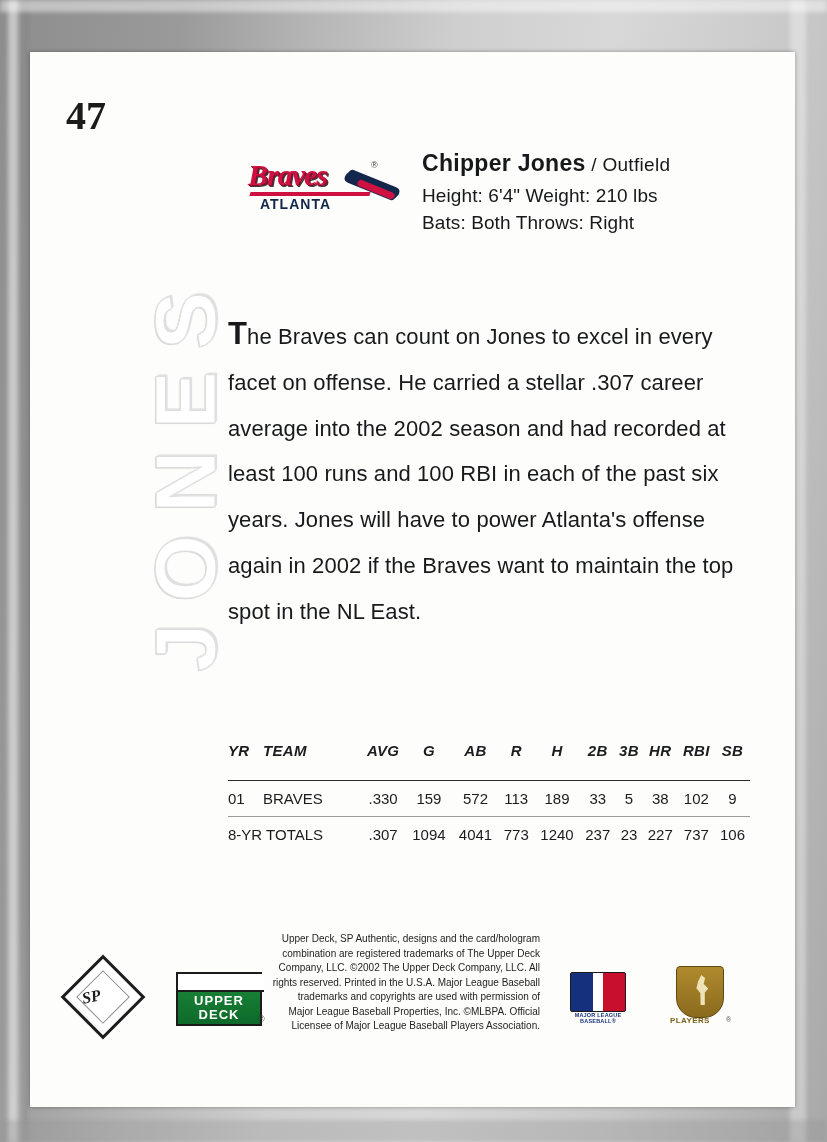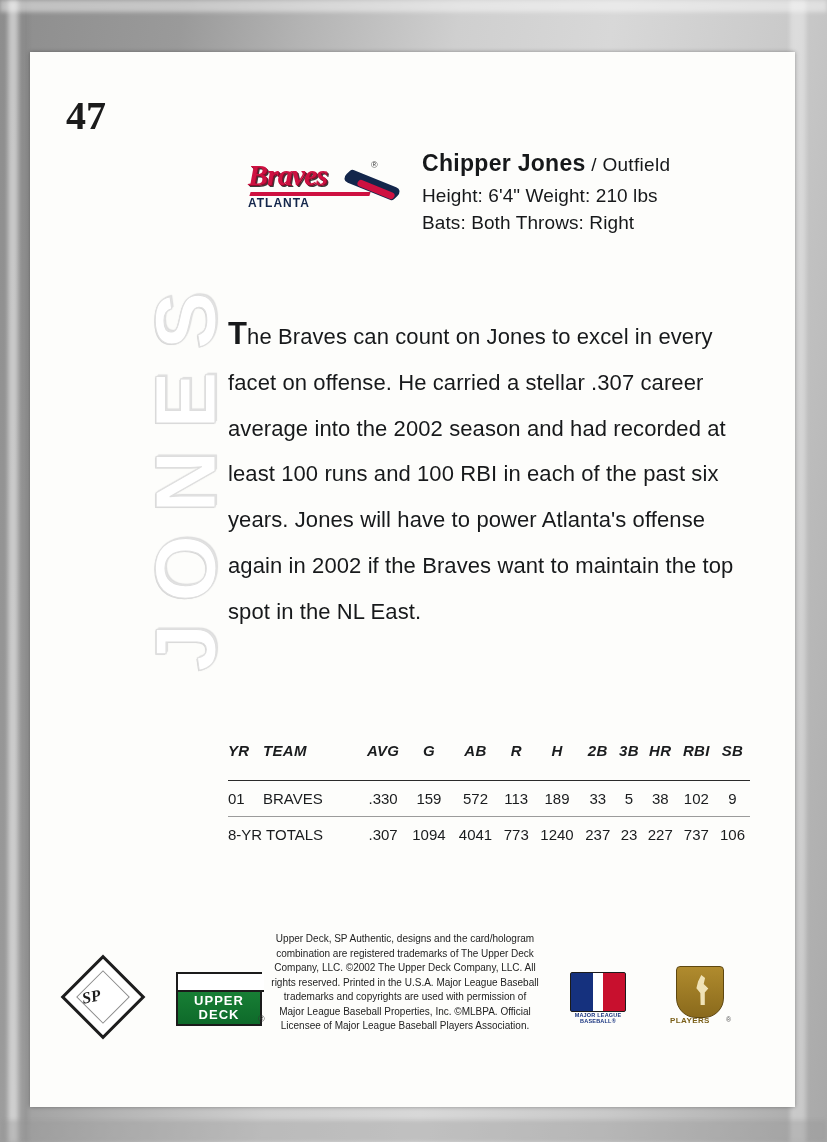--- a/index.html
+++ b/index.html
@@ -105,22 +105,22 @@
   }
   .braves-underline {
     position: absolute;
     left: 2px; top: 40px;
     width: 120px; height: 4px;
     background: #ce1141;
     transform: skewX(-18deg);
   }
   .braves-sub {
     position: absolute;
-    left: 0; top: 44px;
-    font-size: 12px;
+    left: 12px; top: 44px;
+    font-size: 14px;
     letter-spacing: 1px;
     color: #13264b;
     font-weight: bold;
   }
   .tomahawk {
     position: absolute;
     left: 96px; top: 26px;
     width: 56px; height: 14px;
     background: #13264b;
     transform: rotate(22deg) skewX(-25deg);
@@ -217,21 +217,21 @@
   }
   .legal {
     position: absolute;
     left: 240px;
     top: 0;
     width: 270px;
     font-family: "Liberation Sans", sans-serif;
     font-size: 10px;
     line-height: 1.45;
     color: #232323;
-    text-align: center;
+    text-align: right;
   }
   
   .sp-logo {
     position: absolute;
     left: 38px;
     top: 30px;
     width: 70px;
     height: 70px;
   }
   .sp-diamond {

